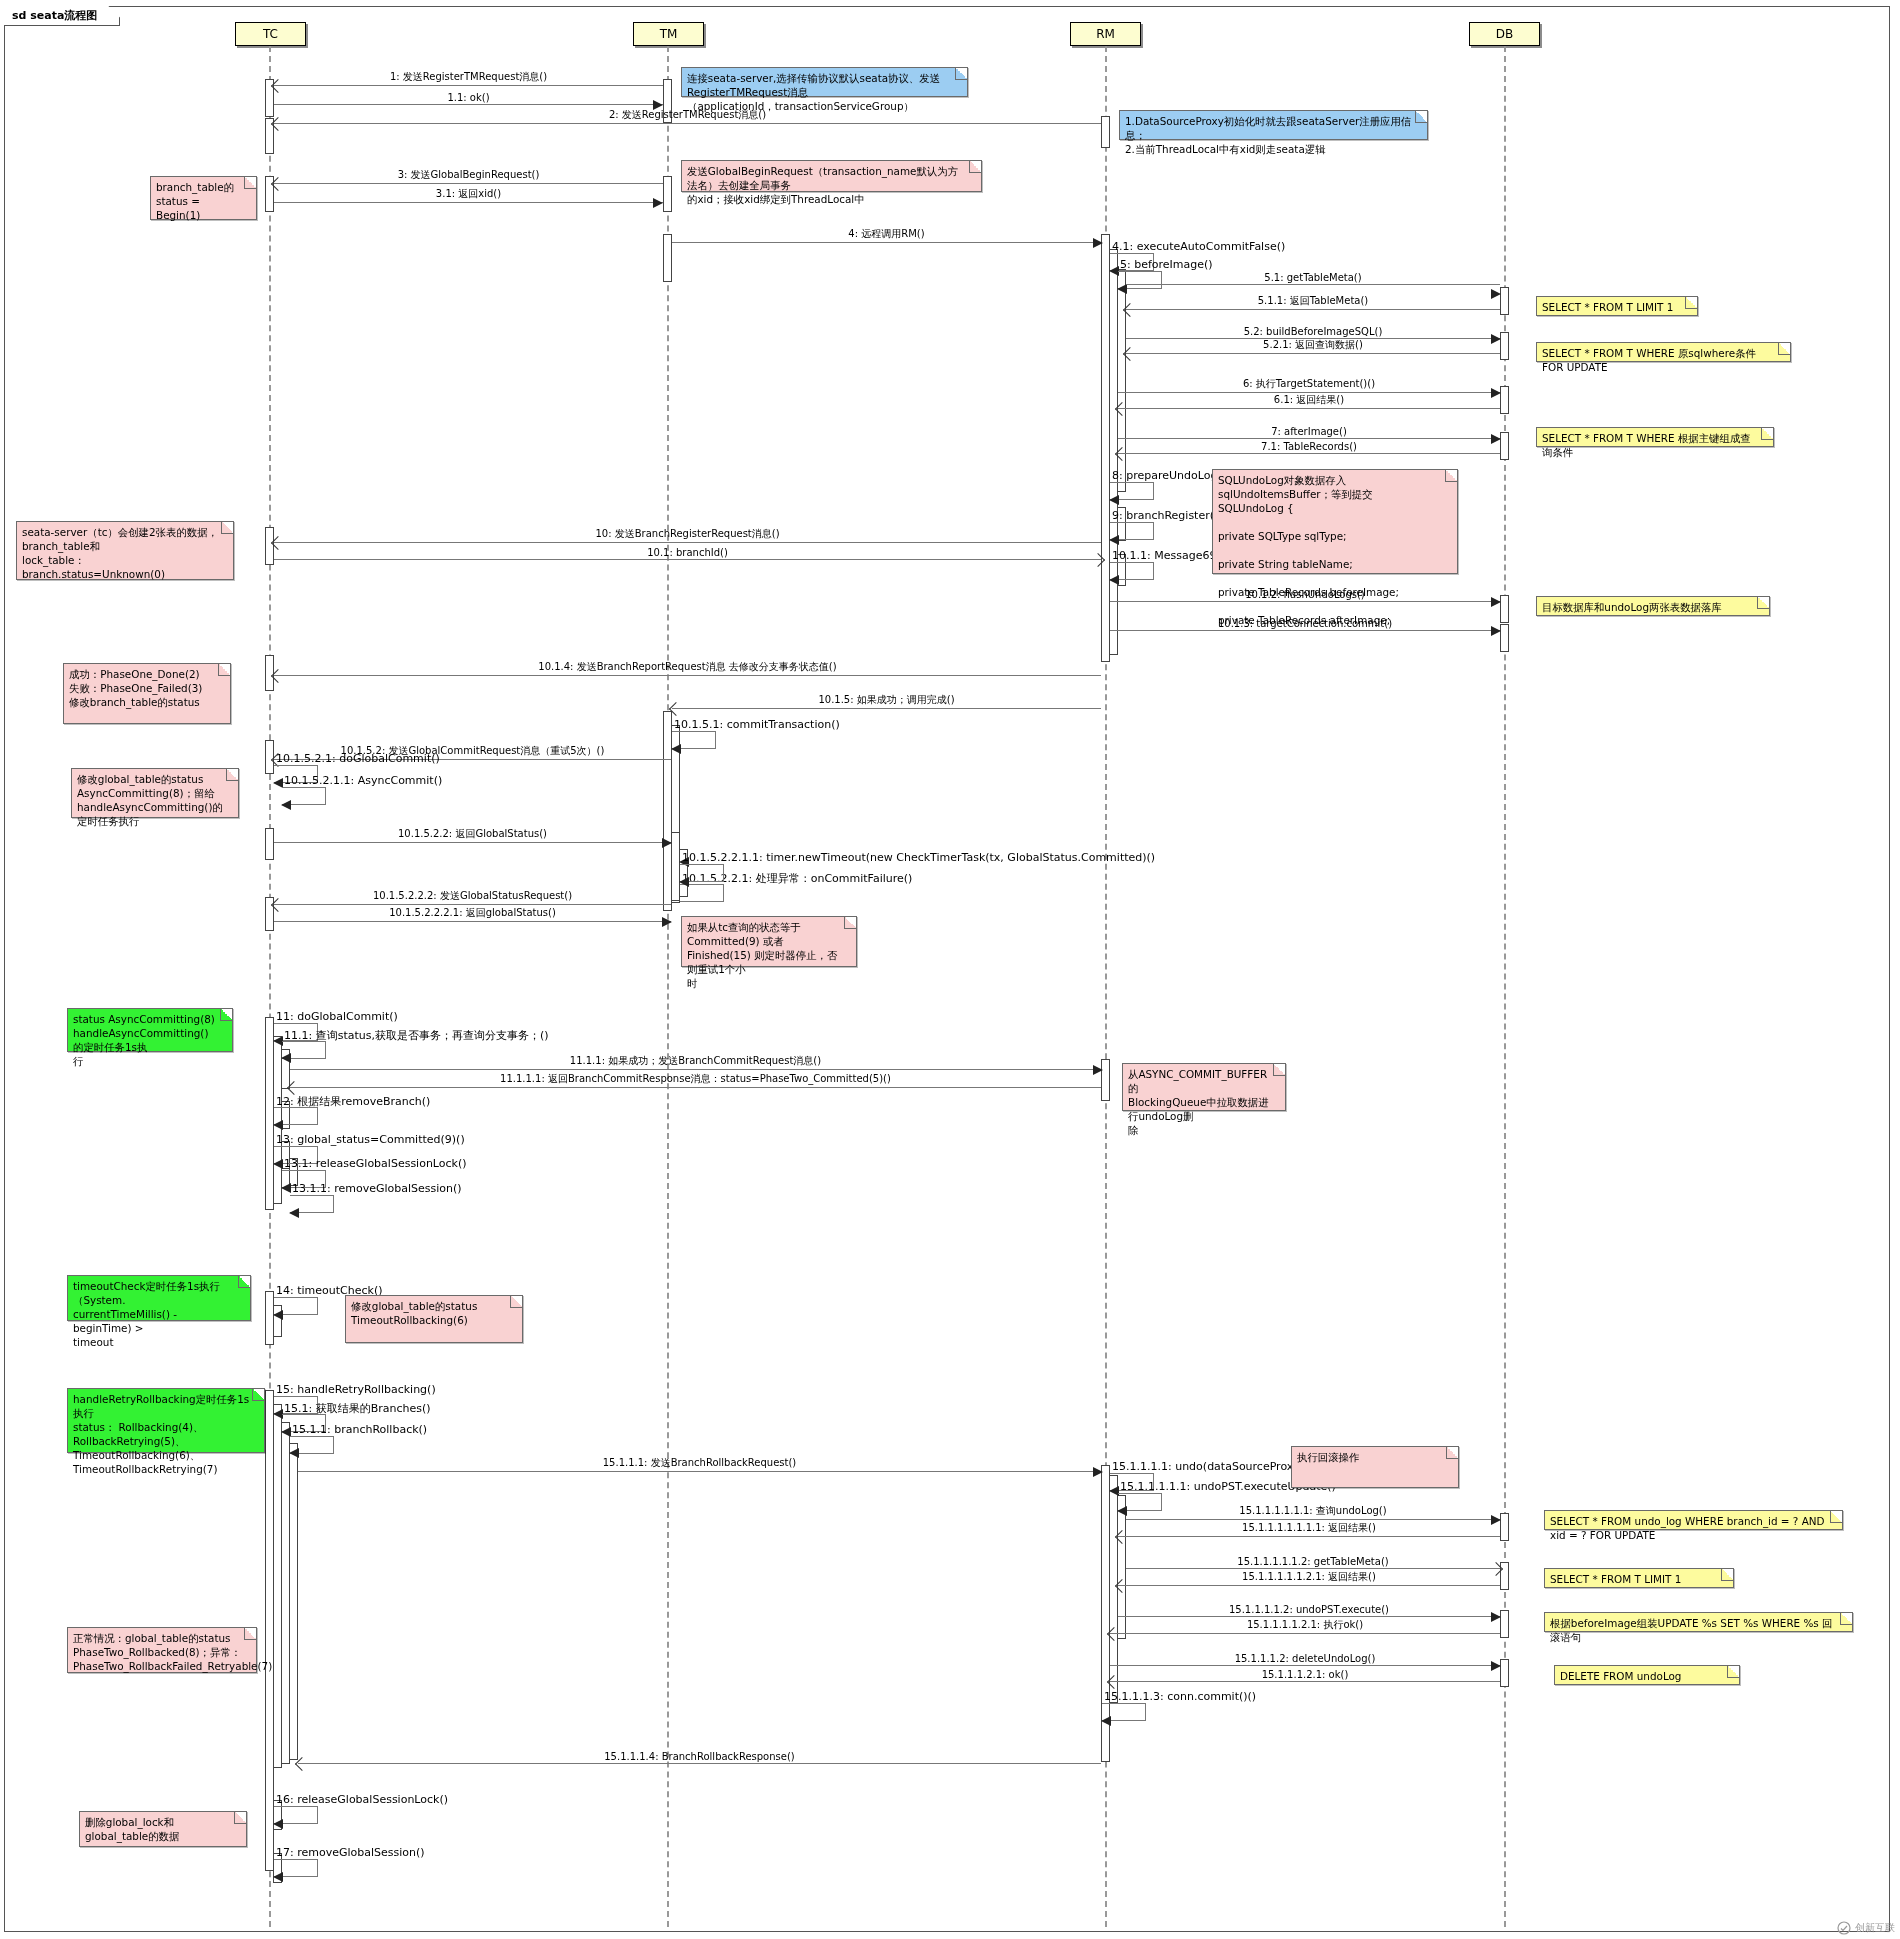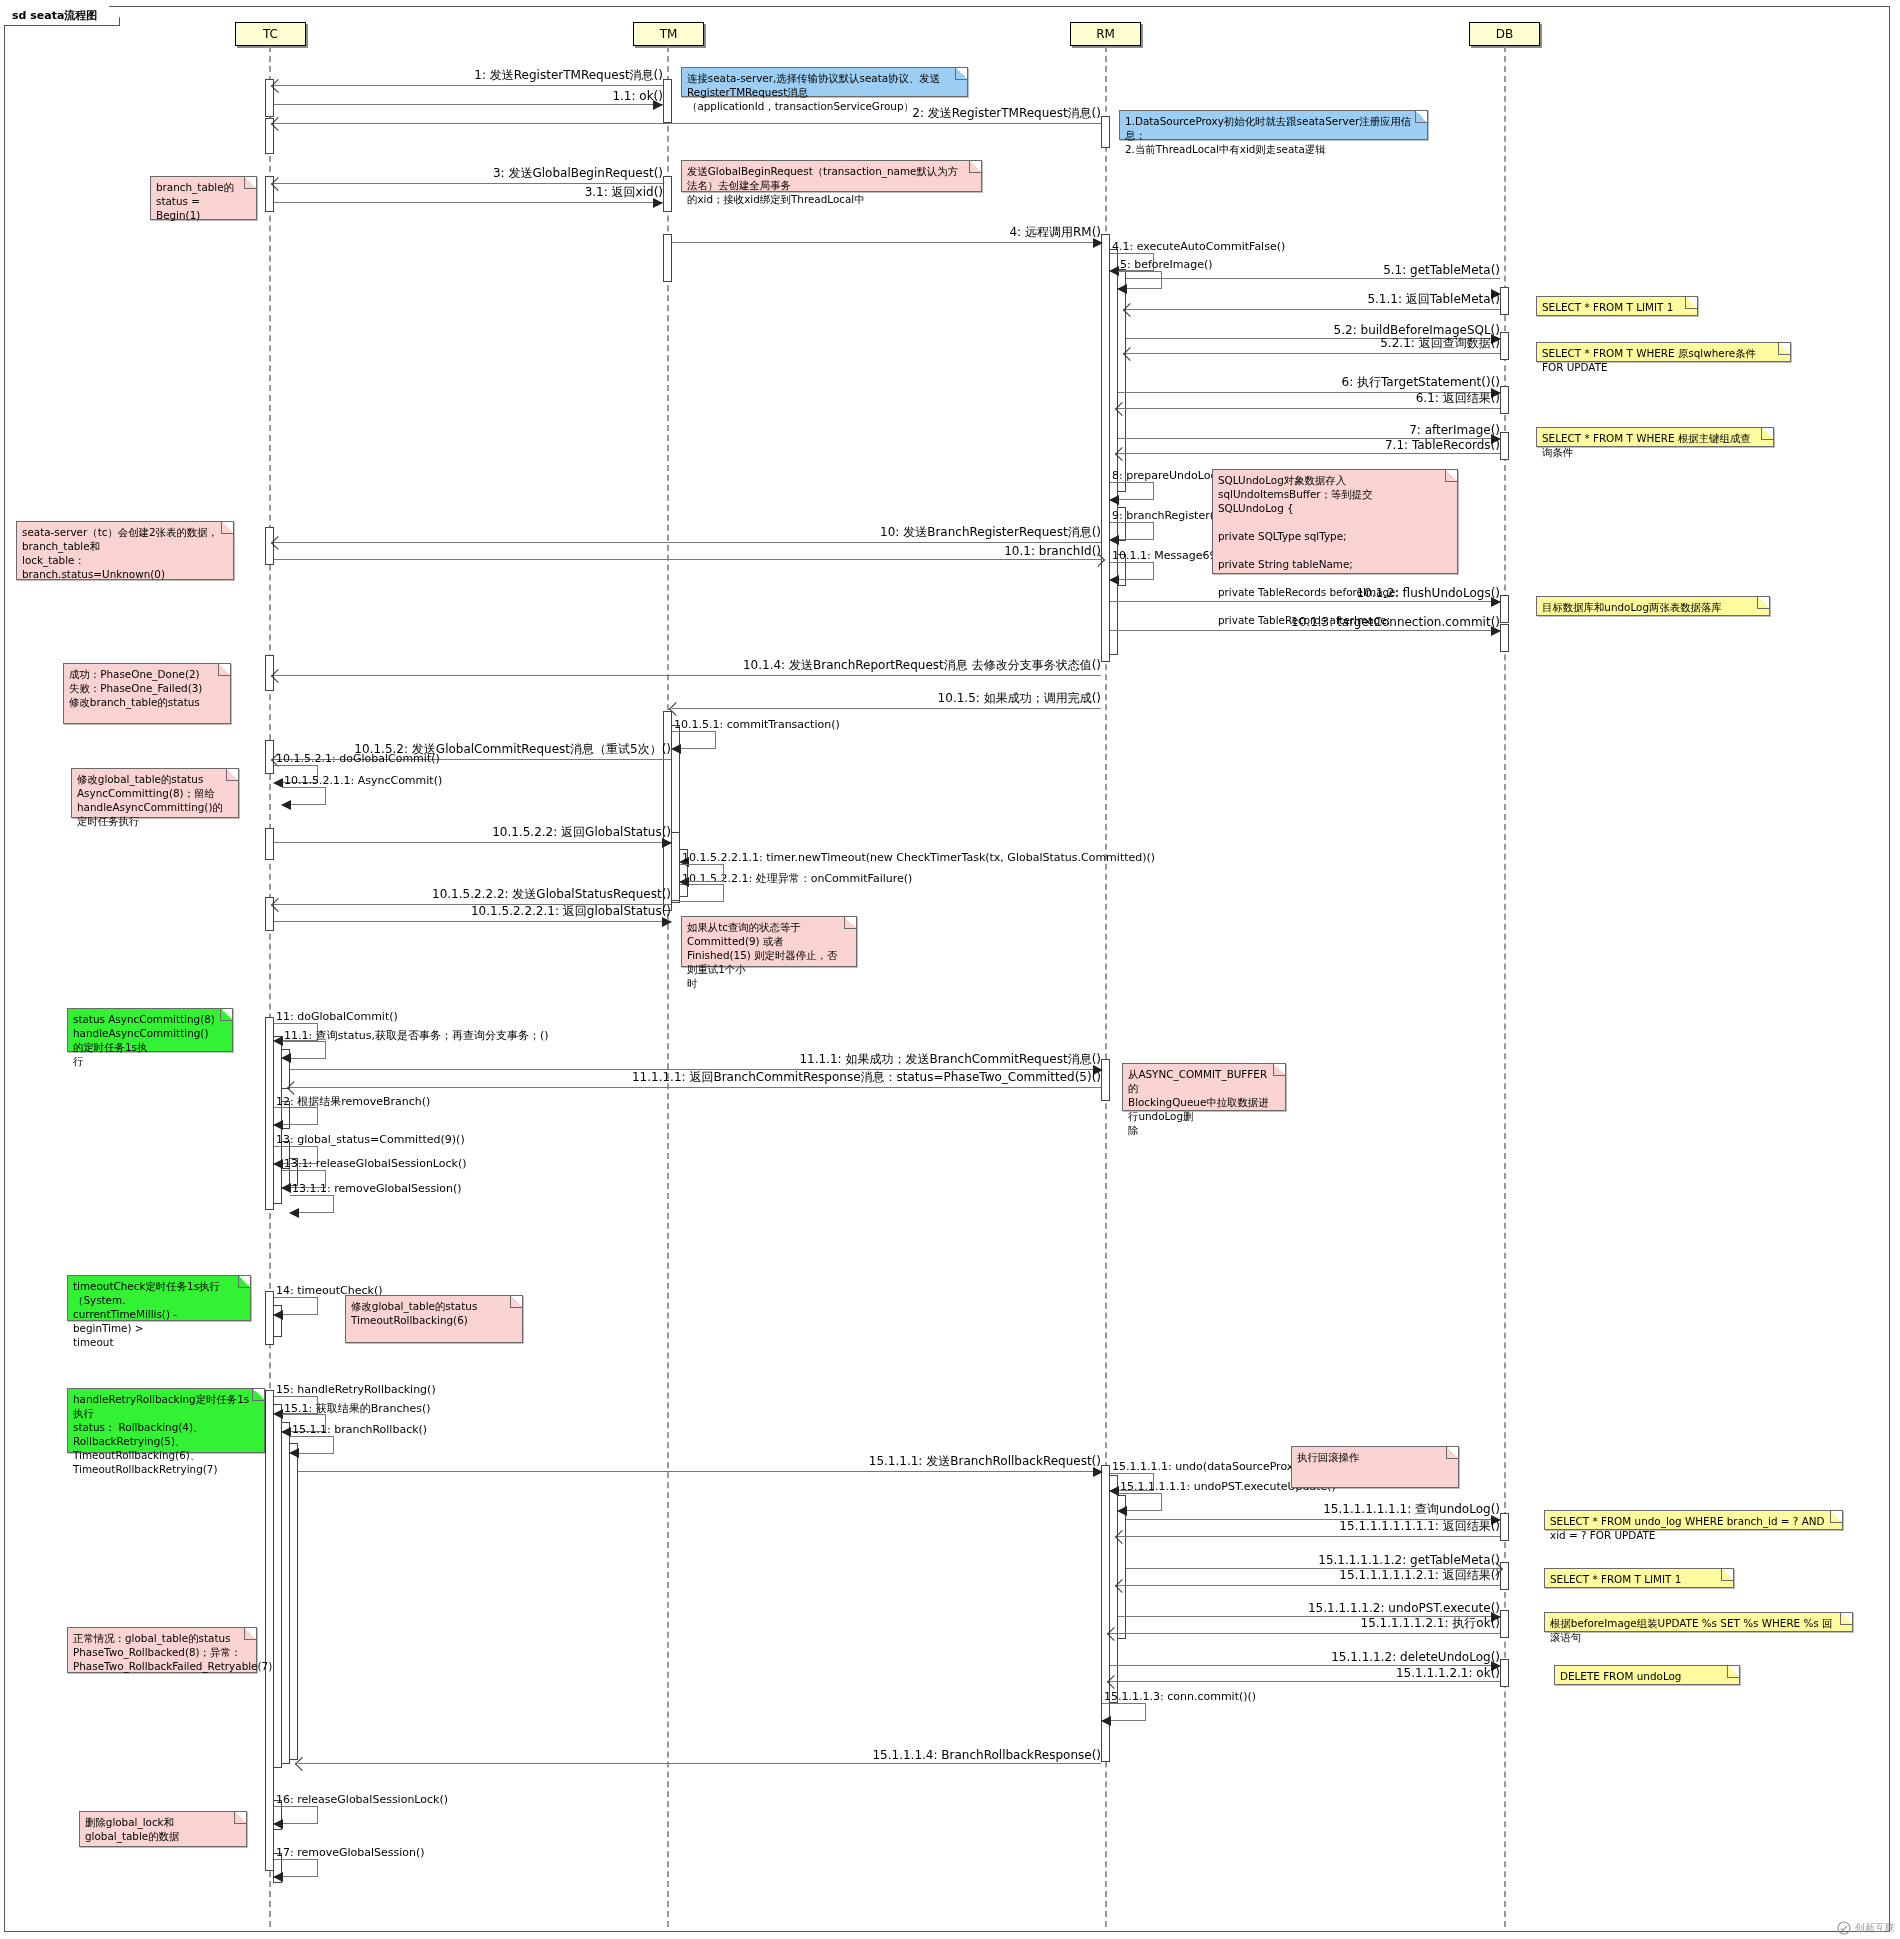--- a/index.html
+++ b/index.html
@@ -13,21 +13,21 @@
     clip-path:polygon(0 0,calc(100% - 12px) 0,100% 60%,100% 100%,0 100%);}
 
   
   .head{position:absolute;background:#fdfdd0;border:1px solid #000;box-shadow:2px 2px 0 rgba(0,0,0,.45);
     text-align:center;font-size:12px;color:#000;line-height:22px;height:24px;box-sizing:border-box;}
   .lifeline{position:absolute;width:0;border-left:2px dashed #999;}
   .act{position:absolute;width:9px;background:#fff;border:1px solid #444;box-sizing:border-box;}
 
   
   .msg{position:absolute;height:1px;background:#777;}
-  .msg .lbl{position:absolute;left:0;right:0;bottom:2px;text-align:right;font-size:12px;color:#000;white-space:nowrap;}
+  .msg .lbl{position:absolute;left:0;right:0;bottom:2px;text-align:center;font-size:10px;color:#000;white-space:nowrap;}
   .arrow{position:absolute;width:0;height:0;}
   .arrow.right.filled{border-top:5px solid transparent;border-bottom:5px solid transparent;border-left:10px solid #222;}
   .arrow.left.filled{border-top:5px solid transparent;border-bottom:5px solid transparent;border-right:10px solid #222;}
   .arrow.right.open{width:9px;height:9px;border-top:1.5px solid #333;border-right:1.5px solid #333;transform:rotate(45deg);}
   .arrow.left.open{width:9px;height:9px;border-bottom:1.5px solid #333;border-left:1.5px solid #333;transform:rotate(45deg);}
 
   
   .self{position:absolute;border:1px solid #777;border-left:none;box-sizing:border-box;}
   .self .slbl{position:absolute;left:2px;top:-14px;font-size:11px;white-space:nowrap;color:#000;}
 
@@ -151,21 +151,21 @@
   <div class="self" style="left:1110px;top:253px;width:44px;height:18px;">
     <span class="slbl">4.1: executeAutoCommitFalse()</span>
     </div>
   <div class="arrow left filled" style="left:1109px;top:266px;"></div>
 
   <div class="self" style="left:1118px;top:271px;width:44px;height:18px;">
     <span class="slbl">5: beforeImage()</span>
     </div>
   <div class="arrow left filled" style="left:1117px;top:284px;"></div>
 
-  <div class="msg" style="left:1126px;top:278px;width:374px;">
+  <div class="msg" style="left:1126px;top:284px;width:374px;">
     <span class="lbl">5.1: getTableMeta()</span>
     </div>
   <div class="arrow right filled" style="left:1491px;top:289px;"></div>
 
   <div class="msg" style="left:1126px;top:309px;width:374px;">
     <span class="lbl">5.1.1: 返回TableMeta()</span>
     </div>
   <div class="arrow left open" style="left:1125px;top:305px;"></div>
 
   <div class="msg" style="left:1126px;top:338px;width:374px;">

